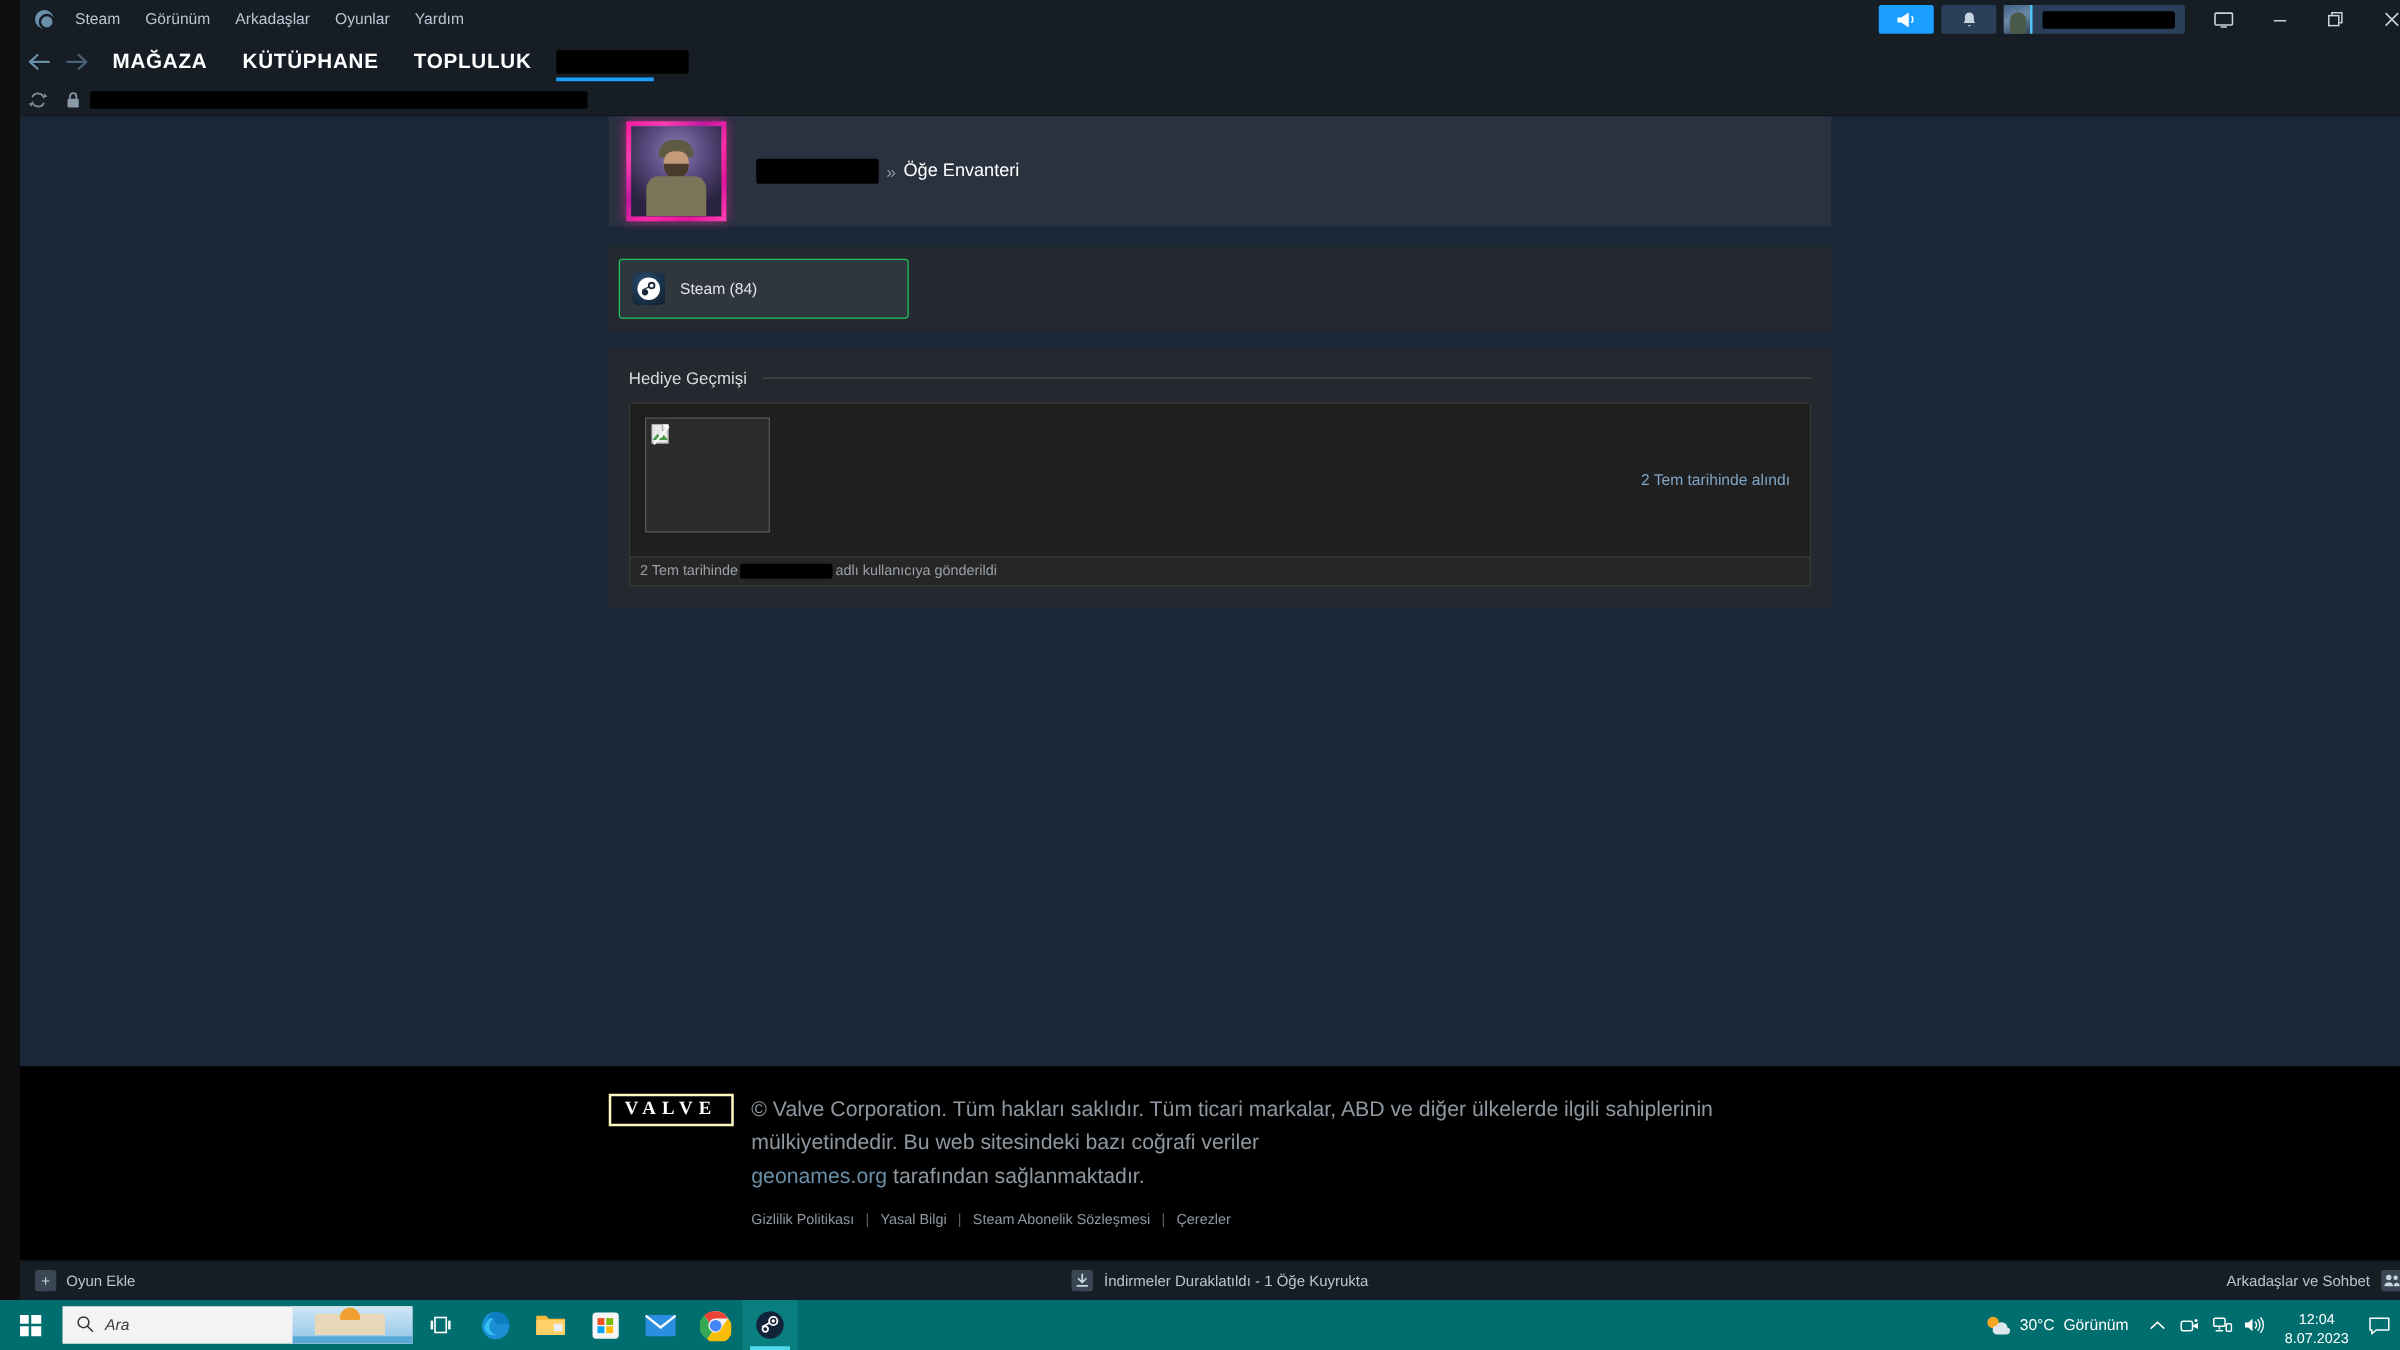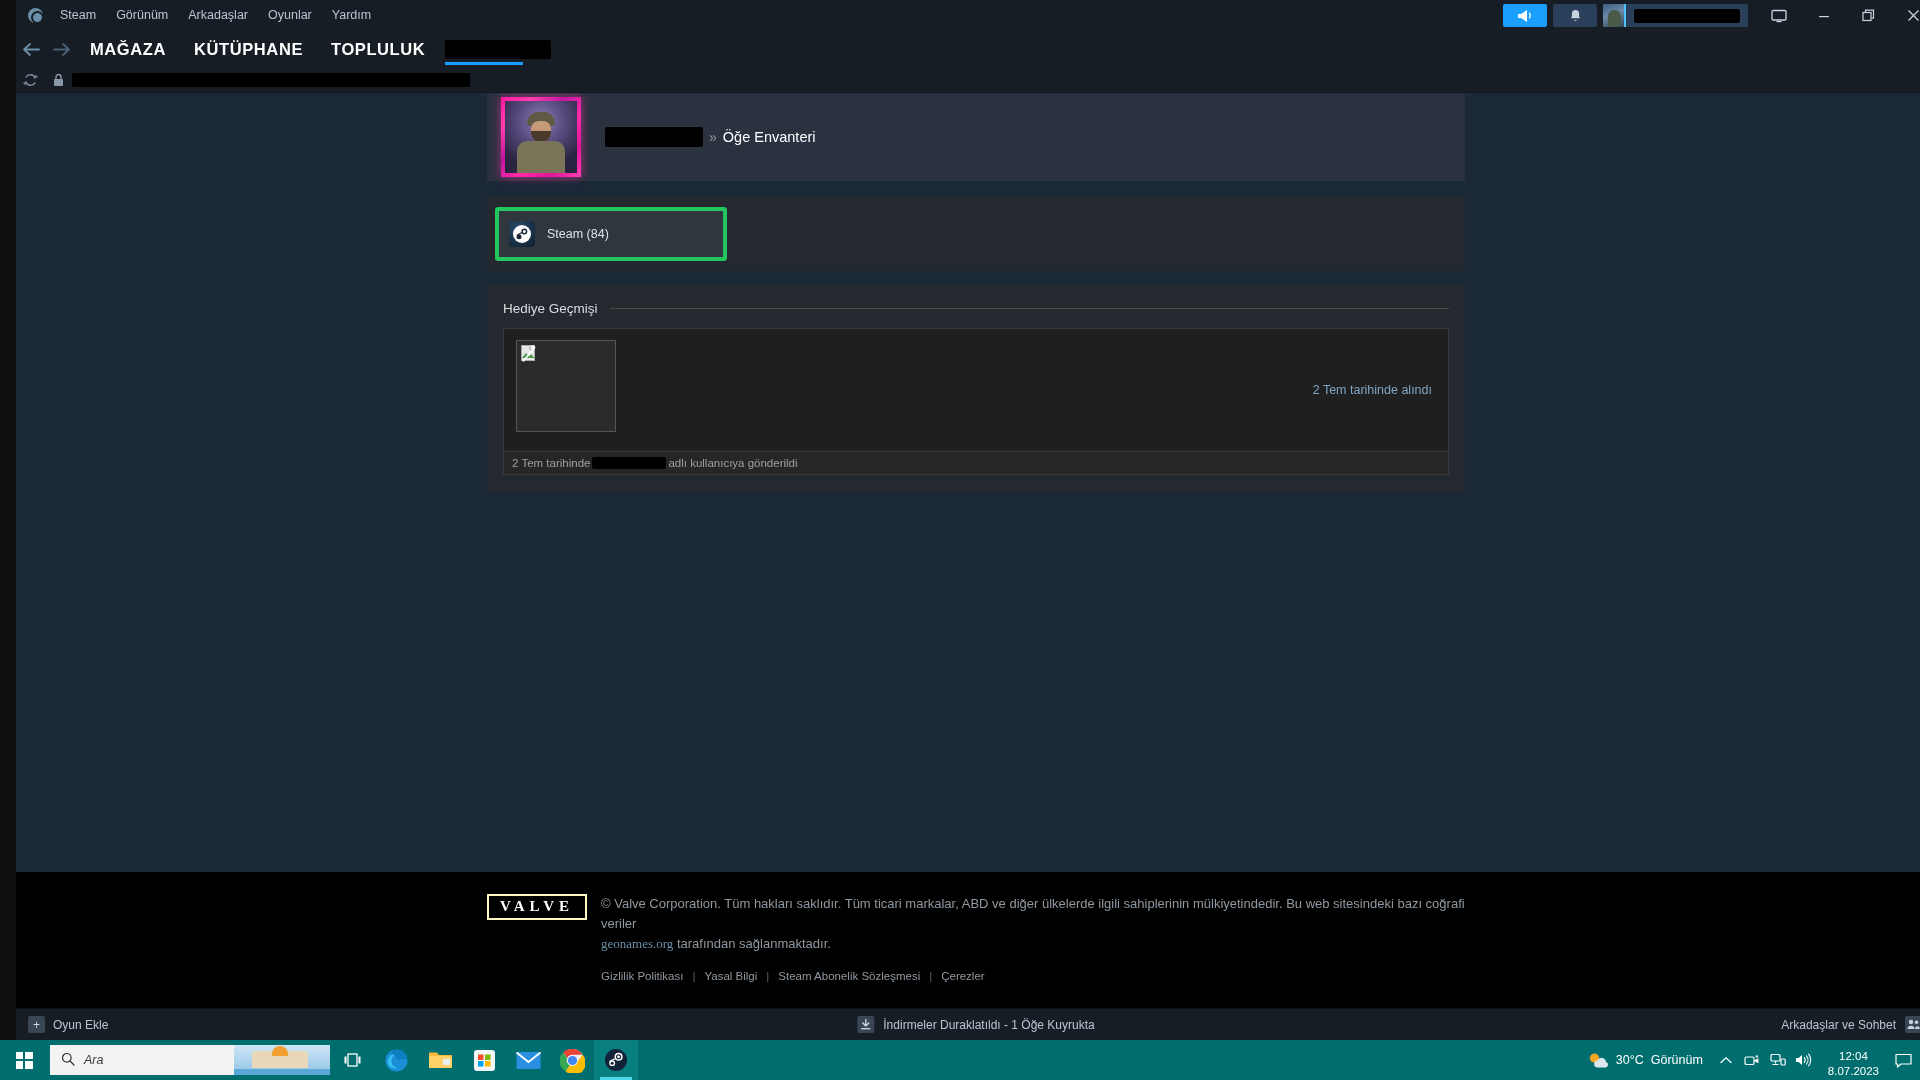--- a/index.html
+++ b/index.html
@@ -167,21 +167,21 @@
     display:flex; align-items:center; gap:9px; min-width:58px;
     justify-content:center;
   }
   .caret { width:0;height:0;border-left:5px solid transparent;border-right:5px solid transparent;border-top:6px solid #c6d4df; }
 
   .inv-tabs {
     width:978px; margin:16px auto 0; background:#23292f;
     padding:10px 0 10px 8px; display:flex;
   }
   .inv-tab {
-    background:#2f363d; border:4px solid #22c55e; border-radius:3px;
+    background:#2f363d; border:1px solid #22c55e; border-radius:3px;
     display:flex; align-items:center; gap:12px; padding:10px 42px 10px 10px;
     cursor:pointer; min-width:232px;
   }
   .inv-tab-icon {
     width:26px;height:26px;border-radius:4px;flex:none;
     background:radial-gradient(circle at 38% 32%,#2a4f70,#0e1c2b);
     display:flex;align-items:center;justify-content:center;
   }
   .inv-tab-label { font-size:12.5px; color:#dfe3e6; white-space:nowrap;}
 
@@ -216,22 +216,22 @@
     position:absolute; left:0; bottom:0; width:100%; background:#000;
     padding:22px 0 26px; min-height:98px;
   }
   .footer-inner { width:978px; margin:0 auto; display:flex; gap:14px; }
   .valve-logo {
     width:100px; height:26px; border:2px solid #fef9c3; color:#fff;
     font-size:15px; font-weight:bold; letter-spacing:5px;
     display:flex; align-items:center; justify-content:center; flex:none;
     font-family:"Liberation Serif", serif;
   }
-  .footer-text { font-size:13px; color:#8f98a0; line-height:1.55; }
-  .footer-text a { color:#6a8fa8; text-decoration:none;font-family:Liberation Serif, serif; }
+  .footer-text { font-size:17px; color:#8f98a0; line-height:1.55; }
+  .footer-text a { color:#6a8fa8; text-decoration:none; }
   .footer-links { margin-top:16px; display:flex; align-items:center; gap:0; font-size:11.5px;}
   .footer-links a { color:#8f98a0; text-decoration:none; cursor:pointer; }
   .footer-links span.sep { color:#5a6268; margin:0 9px; }
 
   
   .status-bar {
     height:32px; background:#171d25; display:flex; align-items:center;
     position:relative; flex:none; border-top:1px solid #0e1318;
   }
   .sb-left { display:flex; align-items:center; gap:8px; margin-left:12px; cursor:pointer;}

